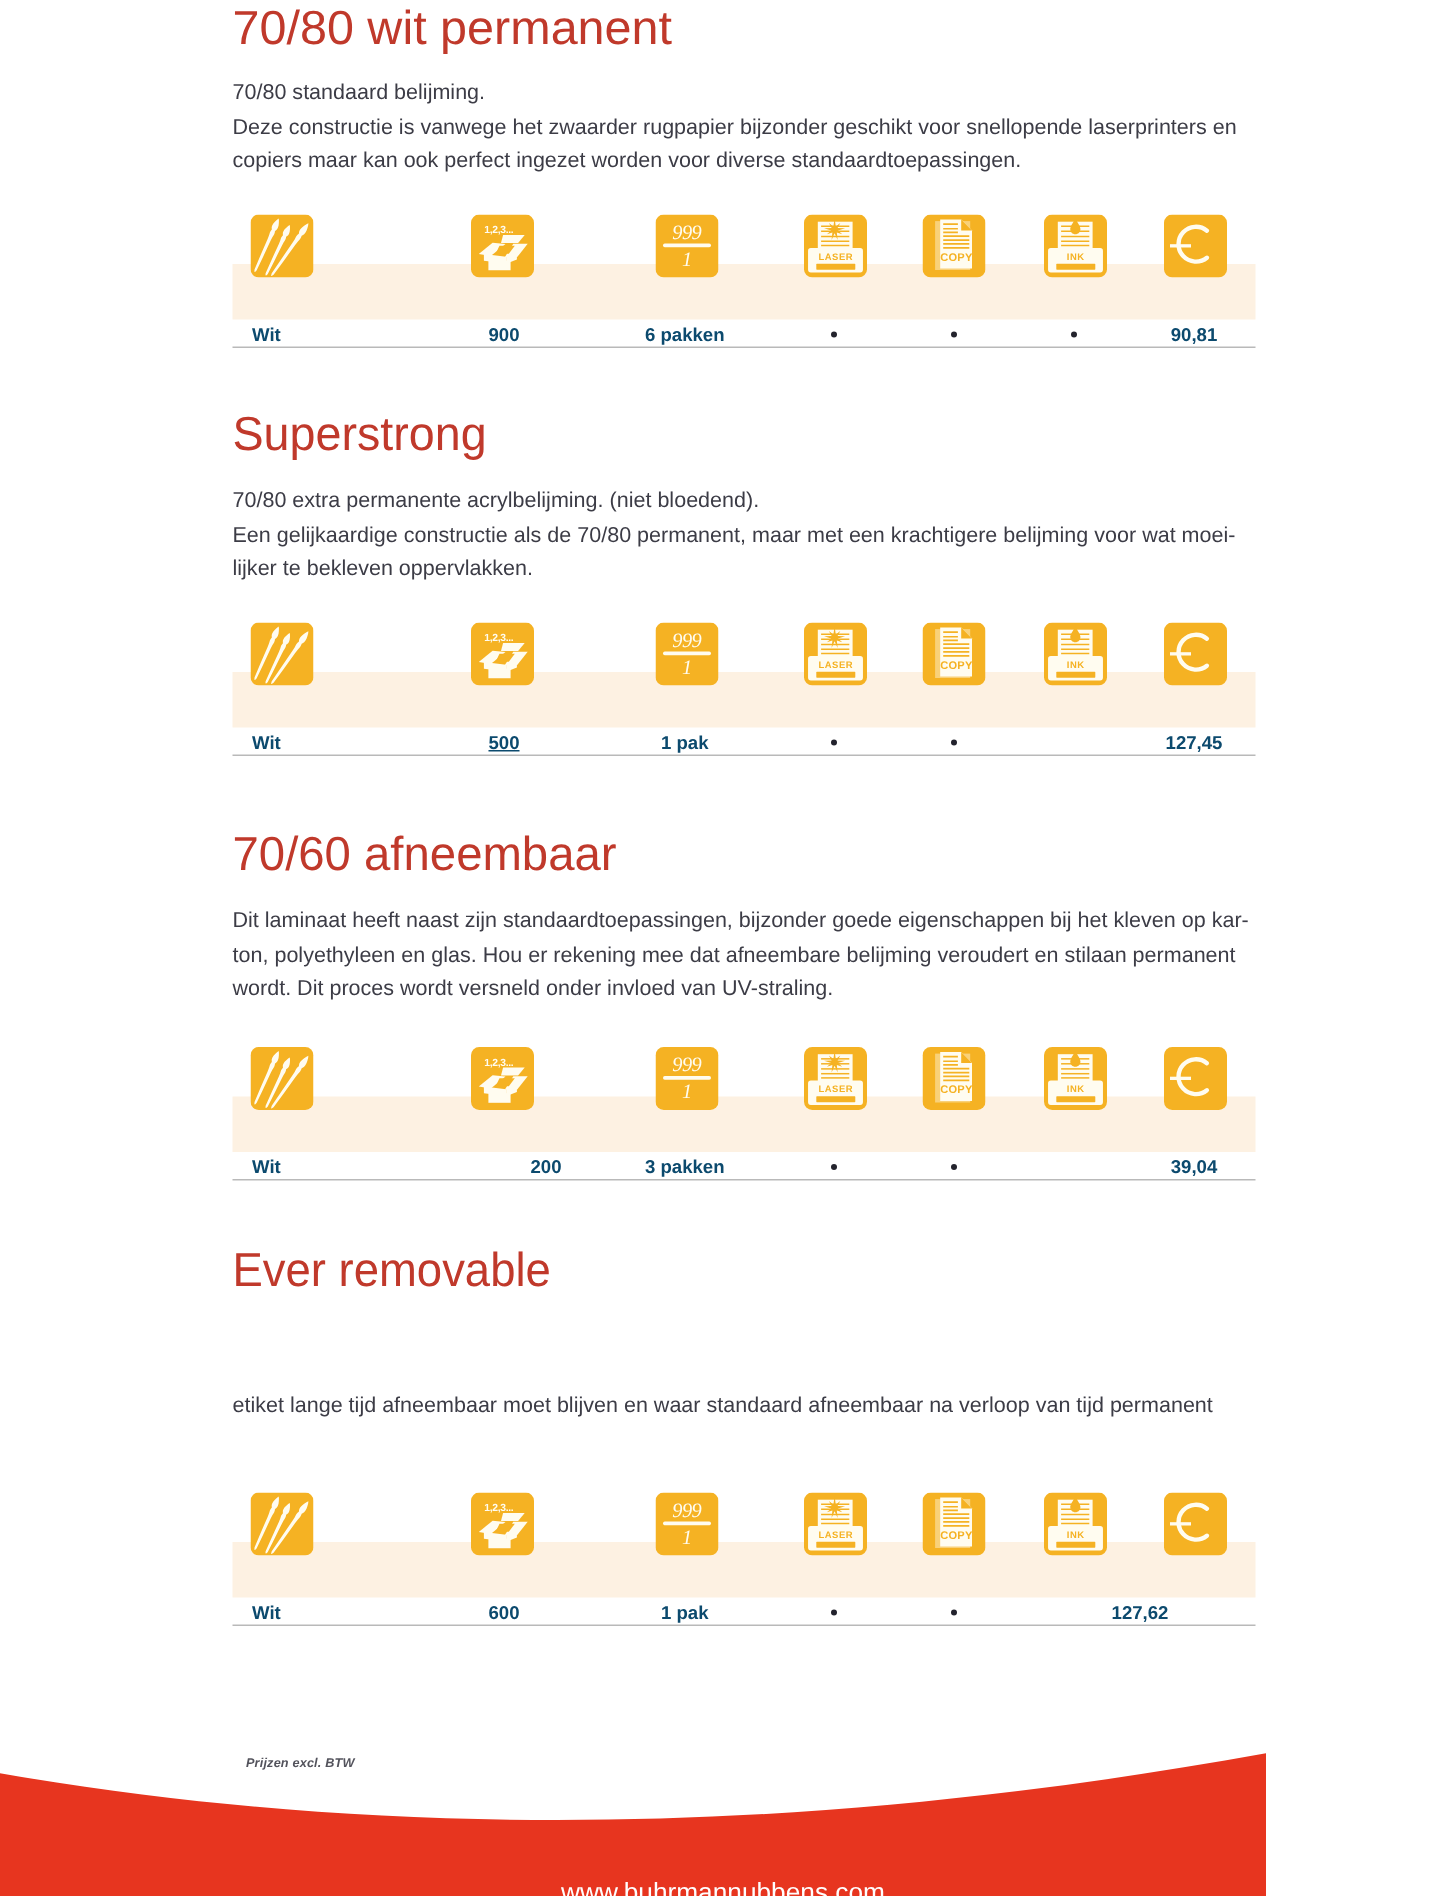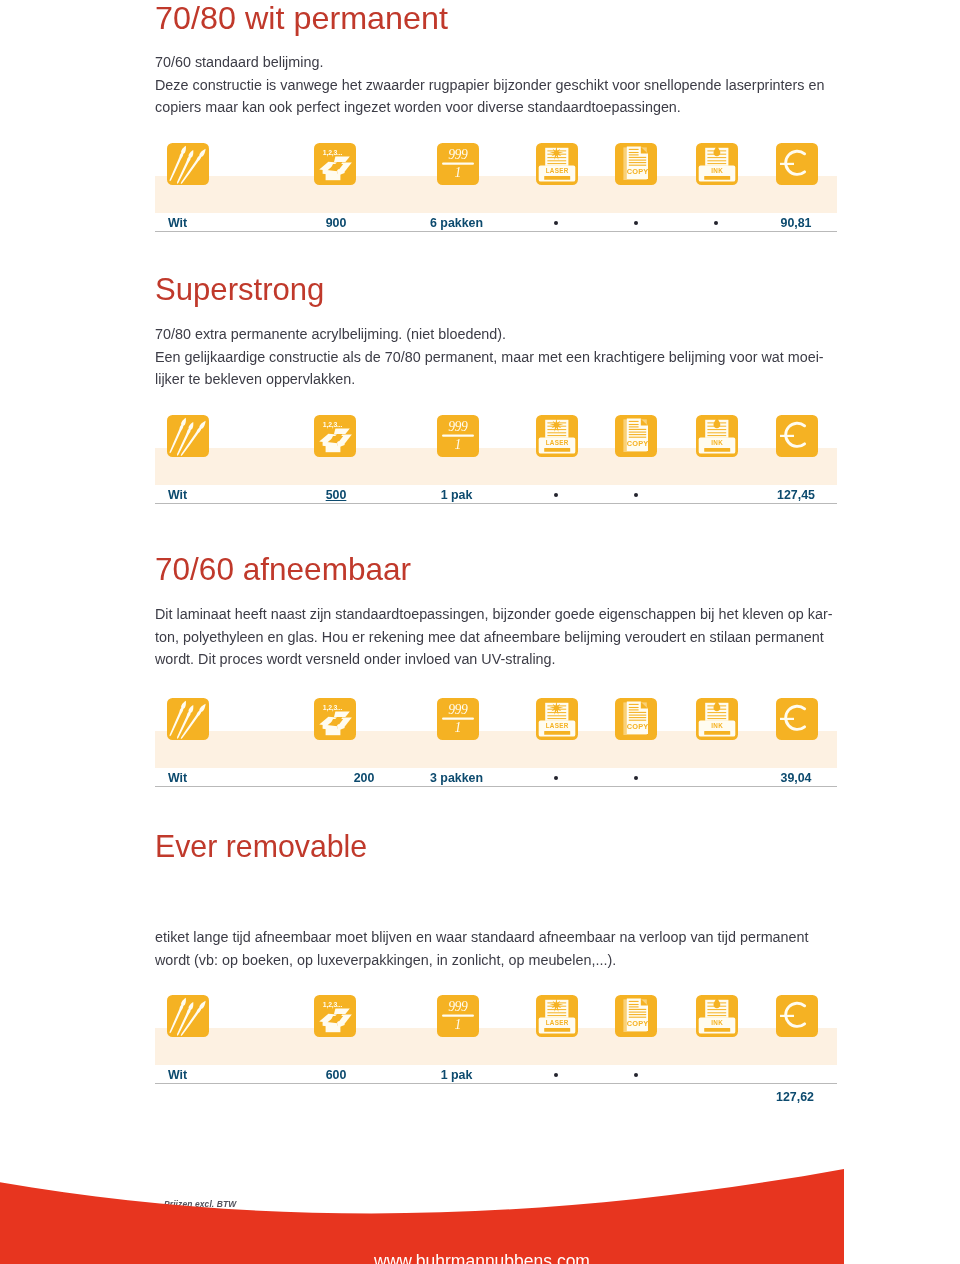--- a/index.html
+++ b/index.html
@@ -26,36 +26,36 @@
   .band{position:absolute;left:0;width:682px;height:27px;background:#fdf1e2;}
   .rowline{position:absolute;left:0;width:682px;height:1px;background:#b9b9b9;}
   .cell{position:absolute;color:#0c4a6e;font-size:12.4px;font-weight:700;
         white-space:nowrap;width:auto !important;opacity:0.999;}
   .cell.c{transform:translateX(-50%);}
   .dot{position:absolute;width:4px;height:4px;border-radius:50%;
        background:#23232d;transform:translateX(-50%);width:4px !important;}
 
   .note{position:absolute;left:164px;top:1170px;color:#53535c;font-size:8.45px;
         font-style:italic;font-weight:700;letter-spacing:0.12px;
-        opacity:0.999;margin-top:29px;}
+        opacity:0.999;}
 
   .footer{position:absolute;left:0;top:1120px;width:960px;height:144px;}
   .footer svg{display:block;}
   .foot-url{position:absolute;left:374px;top:1251px;color:#ffffff;
             font-size:17.5px;font-weight:400;opacity:0.999;will-change:opacity;}
   .foot-page{position:absolute;left:912px;top:1242px;color:#ffffff;
              font-size:28px;font-weight:400;opacity:0.999;will-change:opacity;}
 </style>
 </head>
 <body>
 
 <div class="page">
   <div id="sections">
       <div class="section heading" style="top: 3px; transform: scaleX(1.017);">70/80 wit permanent</div>
-      <div class="section para" style="top: 54px;">70/60 standaard belijming.</div>
+      <div class="section para" style="top: 54px;">70/80 standaard belijming.</div>
       <div class="section para" style="top: 76.7px;">Deze constructie is vanwege het zwaarder rugpapier bijzonder geschikt voor snellopende laserprinters en</div>
       <div class="section para" style="top: 99.4px;">copiers maar kan ook perfect ingezet worden voor diverse standaardtoepassingen.</div>
       <div class="section band" style="top: 176px; height: 37px;"></div>
       <div class="section iconrow" style="top: 143px;">
         <div class="icon" style="left: 12px;">
           <svg viewBox="0 0 42 42" xmlns="http://www.w3.org/2000/svg">
 <rect x="0" y="0" width="42" height="42" rx="5.5" fill="#F5B223"></rect>
 <g fill="#FFFCF0">
 <path d="M18.80,2.70 L17.68,3.48 L16.45,4.63 L15.35,5.84 L14.53,7.18 L14.14,8.29 L14.15,9.36 L14.23,10.04 L13.56,10.80 L12.99,11.83 L12.68,12.75 L12.38,13.90 L11.35,16.43 L6.69,27.14 L2.68,36.65 L2.57,38.10 L3.03,38.30 L4.04,37.27 L8.51,27.96 L13.45,17.37 L14.66,14.93 L15.32,13.95 L15.81,13.10 L16.20,11.99 L16.33,10.98 L16.89,10.59 L17.70,9.89 L18.27,8.87 L18.73,7.37 L18.91,5.74 L18.96,4.05 L18.80,2.70 Z"></path>
 <path d="M26.20,7.00 L25.09,7.71 L23.86,8.77 L22.77,9.90 L21.95,11.16 L21.56,12.21 L21.57,13.24 L21.64,13.90 L20.97,14.61 L20.40,15.57 L20.09,16.46 L19.79,17.55 L18.76,19.95 L14.10,30.09 L10.08,39.10 L9.97,40.49 L10.43,40.71 L11.44,39.75 L15.90,30.95 L20.84,20.93 L22.05,18.63 L22.71,17.70 L23.20,16.91 L23.59,15.86 L23.72,14.89 L24.27,14.53 L25.08,13.89 L25.65,12.92 L26.11,11.49 L26.30,9.93 L26.35,8.31 L26.20,7.00 Z"></path>
@@ -367,21 +367,20 @@
       </div>
       <div class="section rowline" style="top: 786px;"></div>
       <div class="section cell" style="top: 770.5px; left: 13px;">Wit</div>
       <div class="section cell c" style="top: 770.5px; left: 181px; margin-left: 28px;">200</div>
       <div class="section cell c" style="top: 770.5px; left: 301.5px;">3 pakken</div>
       <div class="section cell c" style="top: 770.5px; left: 641px;">39,04</div>
       <div class="section dot" style="top: 776.2px; left: 401px;"></div>
       <div class="section dot" style="top: 776.2px; left: 481px;"></div>
       <div class="section heading" style="top: 831px; transform: scaleX(0.953);">Ever removable</div>
       <div class="section para" style="top: 929.4px;">etiket lange tijd afneembaar moet blijven en waar standaard afneembaar na verloop van tijd permanent</div>
-      <div class="section para" style="top: 952.1px;">wordt (vb: op boeken, op luxeverpakkingen, in zonlicht, op meubelen,...).</div>
       <div class="section band" style="top: 1028px; height: 37px;"></div>
       <div class="section iconrow" style="top: 995px;">
         <div class="icon" style="left: 12px;">
           <svg viewBox="0 0 42 42" xmlns="http://www.w3.org/2000/svg">
 <rect x="0" y="0" width="42" height="42" rx="5.5" fill="#F5B223"></rect>
 <g fill="#FFFCF0">
 <path d="M18.80,2.70 L17.68,3.48 L16.45,4.63 L15.35,5.84 L14.53,7.18 L14.14,8.29 L14.15,9.36 L14.23,10.04 L13.56,10.80 L12.99,11.83 L12.68,12.75 L12.38,13.90 L11.35,16.43 L6.69,27.14 L2.68,36.65 L2.57,38.10 L3.03,38.30 L4.04,37.27 L8.51,27.96 L13.45,17.37 L14.66,14.93 L15.32,13.95 L15.81,13.10 L16.20,11.99 L16.33,10.98 L16.89,10.59 L17.70,9.89 L18.27,8.87 L18.73,7.37 L18.91,5.74 L18.96,4.05 L18.80,2.70 Z"></path>
 <path d="M26.20,7.00 L25.09,7.71 L23.86,8.77 L22.77,9.90 L21.95,11.16 L21.56,12.21 L21.57,13.24 L21.64,13.90 L20.97,14.61 L20.40,15.57 L20.09,16.46 L19.79,17.55 L18.76,19.95 L14.10,30.09 L10.08,39.10 L9.97,40.49 L10.43,40.71 L11.44,39.75 L15.90,30.95 L20.84,20.93 L22.05,18.63 L22.71,17.70 L23.20,16.91 L23.59,15.86 L23.72,14.89 L24.27,14.53 L25.08,13.89 L25.65,12.92 L26.11,11.49 L26.30,9.93 L26.35,8.31 L26.20,7.00 Z"></path>
 <path d="M38.60,5.80 L37.29,6.45 L35.77,7.48 L34.37,8.60 L33.22,9.89 L32.56,11.00 L32.31,12.13 L32.23,12.86 L31.36,13.57 L30.54,14.56 L30.00,15.50 L29.43,16.66 L27.78,19.18 L20.49,29.79 L14.15,39.24 L13.70,40.76 L14.10,41.04 L15.38,40.10 L22.13,30.95 L29.66,20.50 L31.47,18.10 L32.38,17.16 L33.08,16.34 L33.73,15.23 L34.11,14.18 L34.76,13.86 L35.75,13.24 L36.57,12.24 L37.40,10.73 L37.98,9.03 L38.43,7.26 L38.60,5.80 Z"></path>
 </g>
@@ -469,21 +468,21 @@
 <rect x="0" y="0" width="42" height="42" rx="5.5" fill="#F5B223"></rect>
 <path d="M28.6 10.8 a11.6 11.6 0 1 0 0 18.0" stroke="#FFFCF0" stroke-width="2.9" fill="none" stroke-linecap="round"></path>
 <rect x="4.0" y="19.8" width="14.0" height="2.2" fill="#FFFCF0"></rect>
 </svg>
         </div>
       </div>
       <div class="section rowline" style="top: 1083px;"></div>
       <div class="section cell" style="top: 1067.5px; left: 13px;">Wit</div>
       <div class="section cell c" style="top: 1067.5px; left: 181px;">600</div>
       <div class="section cell c" style="top: 1067.5px; left: 301.5px;">1 pak</div>
-      <div class="section cell c" style="top: 1067.5px; left: 640px; margin-top: 22px;">127,62</div>
+      <div class="section cell c" style="top: 1067.5px; left: 605px;">127,62</div>
       <div class="section dot" style="top: 1073.2px; left: 401px;"></div>
       <div class="section dot" style="top: 1073.2px; left: 481px;"></div>
     </div>
 
   <div class="note">Prijzen excl. BTW</div>
 
   <div class="footer">
     <svg width="960" height="144" viewBox="0 0 960 144" xmlns="http://www.w3.org/2000/svg">
       <path d="M0,62.2 C320,117.4 640,95.7 960,25.7 L960,144 L0,144 Z" fill="#E7351F"></path>
     </svg>

